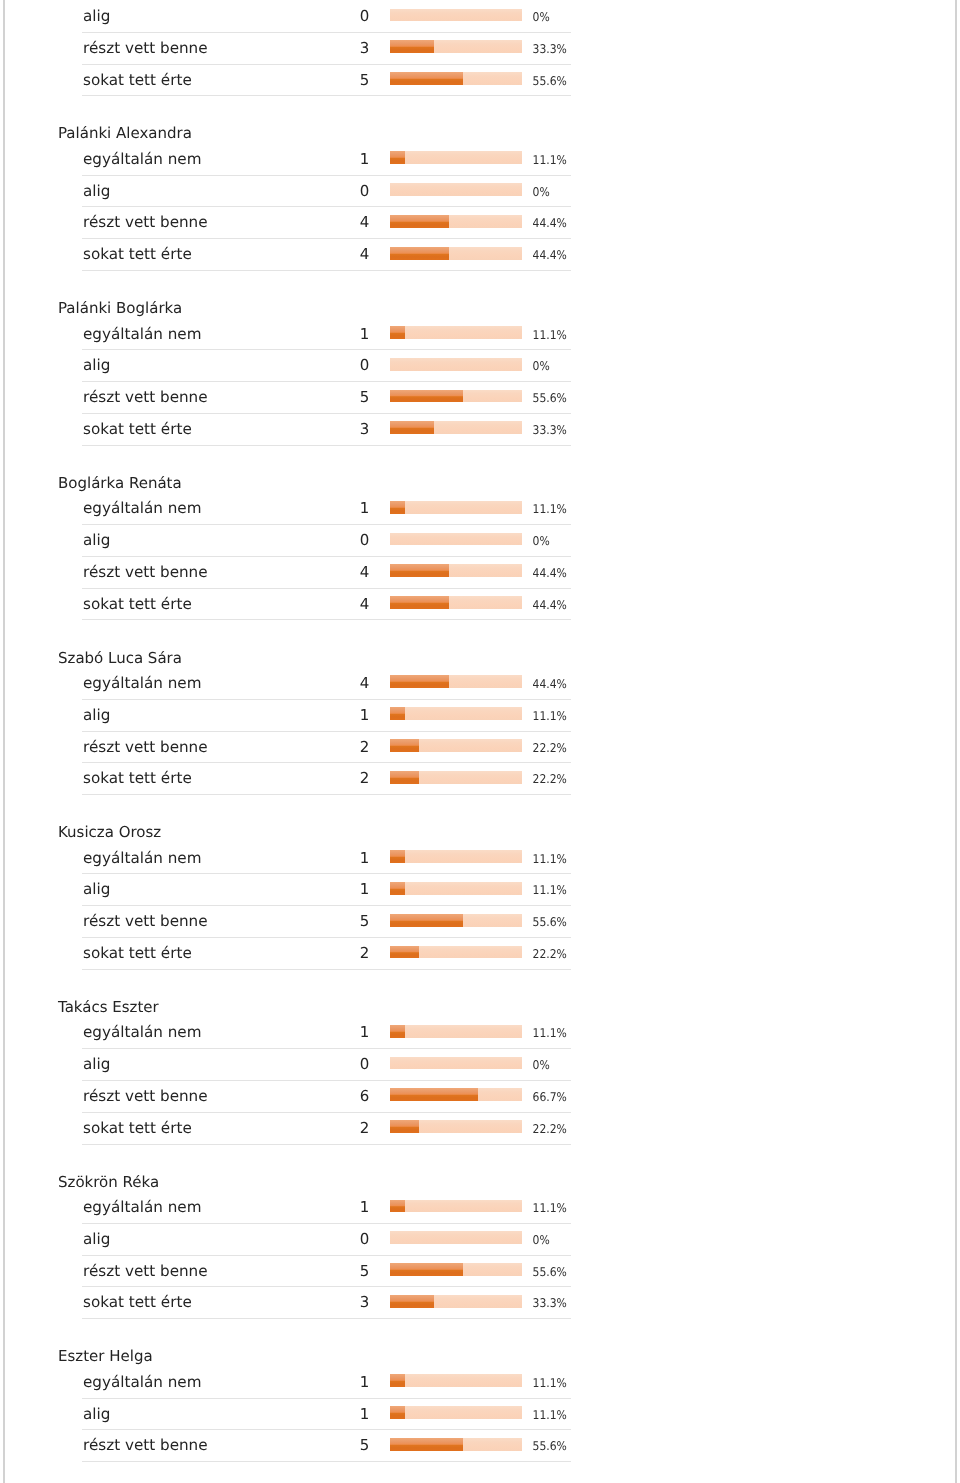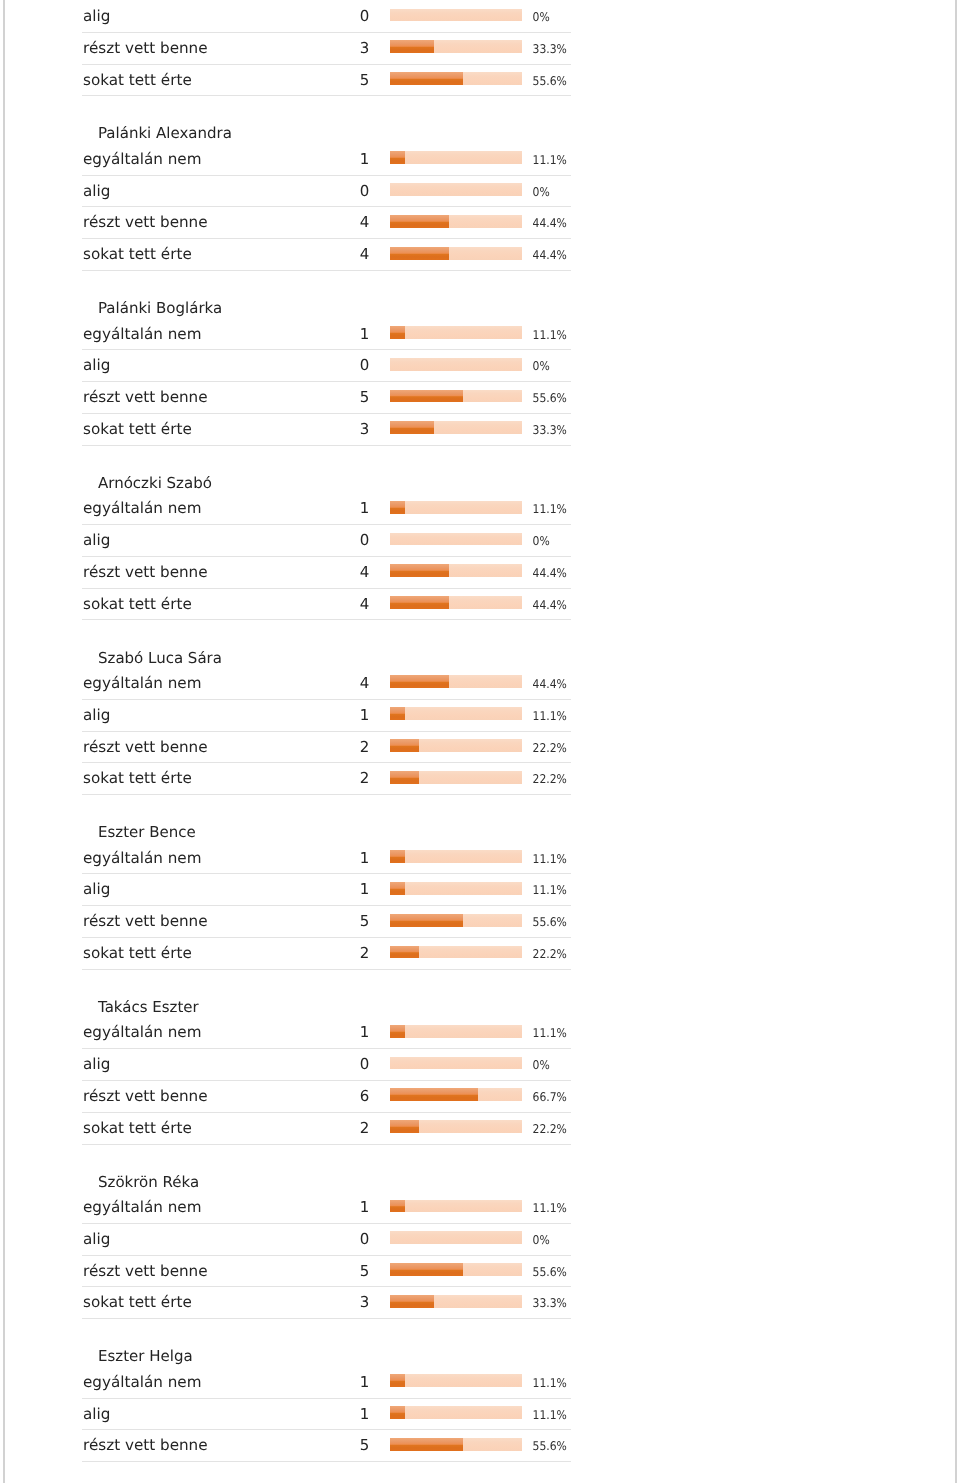--- a/index.html
+++ b/index.html
@@ -17,21 +17,21 @@
 
   .content{position:absolute;left:0;top:1.0px;width:620px;}
 
   .person{}
   .person-name{
     position:relative;height:47.5px;
     font-size:15px;color:#242424;
     box-sizing:border-box;
   }
   .person-name > span{
-    position:absolute;left:58px;top:27.1px;line-height:20px;white-space:nowrap;margin-left:40px;
+    position:absolute;left:58px;top:27.1px;line-height:20px;white-space:nowrap;
   }
   .opt-row{
     position:relative;height:31.8px;
     box-sizing:border-box;
   }
   .opt-row::after{
     content:"";position:absolute;left:82px;width:489px;bottom:0;height:1px;
     background:#e3e3e3;
   }
   .opt-label{
@@ -157,21 +157,21 @@
           <div class="opt-label">sokat tett érte</div>
           <div class="opt-count">3</div>
           <div class="bar-track">
             <div class="bar-fill" style="width:33.3%"></div>
           </div>
           <div class="opt-pct">33.3%</div>
         </div>
       </div>
       <div class="person">
         <div class="person-name">
-          <span>Arnóczki Szabó</span>
+          <span>Boglárka Renáta</span>
         </div>
         <div class="opt-row">
           <div class="opt-label">egyáltalán nem</div>
           <div class="opt-count">1</div>
           <div class="bar-track">
             <div class="bar-fill" style="width:11.1%"></div>
           </div>
           <div class="opt-pct">11.1%</div>
         </div>
         <div class="opt-row">
@@ -231,21 +231,21 @@
           <div class="opt-label">sokat tett érte</div>
           <div class="opt-count">2</div>
           <div class="bar-track">
             <div class="bar-fill" style="width:22.2%"></div>
           </div>
           <div class="opt-pct">22.2%</div>
         </div>
       </div>
       <div class="person">
         <div class="person-name">
-          <span>Eszter Bence</span>
+          <span>Kusicza Orosz</span>
         </div>
         <div class="opt-row">
           <div class="opt-label">egyáltalán nem</div>
           <div class="opt-count">1</div>
           <div class="bar-track">
             <div class="bar-fill" style="width:11.1%"></div>
           </div>
           <div class="opt-pct">11.1%</div>
         </div>
         <div class="opt-row">

